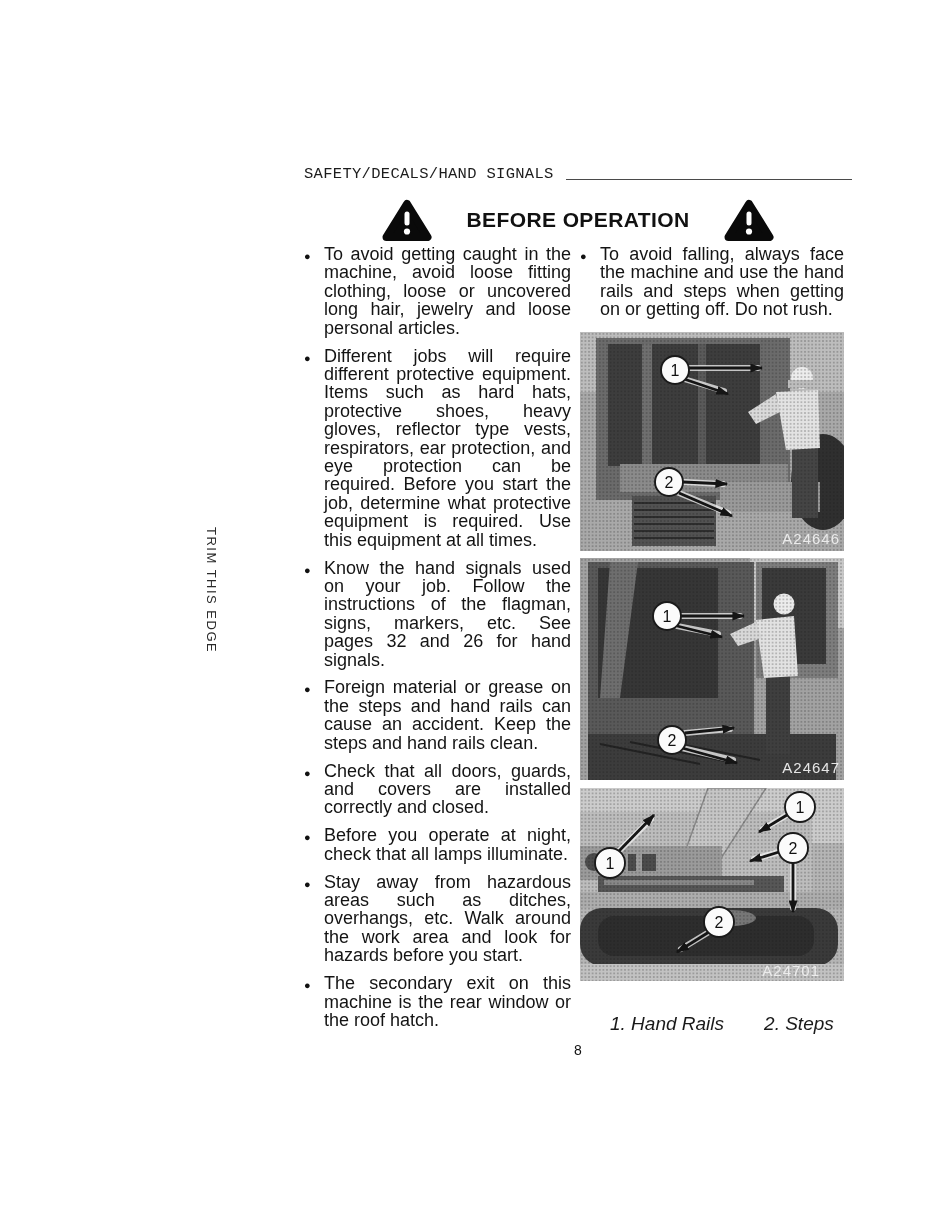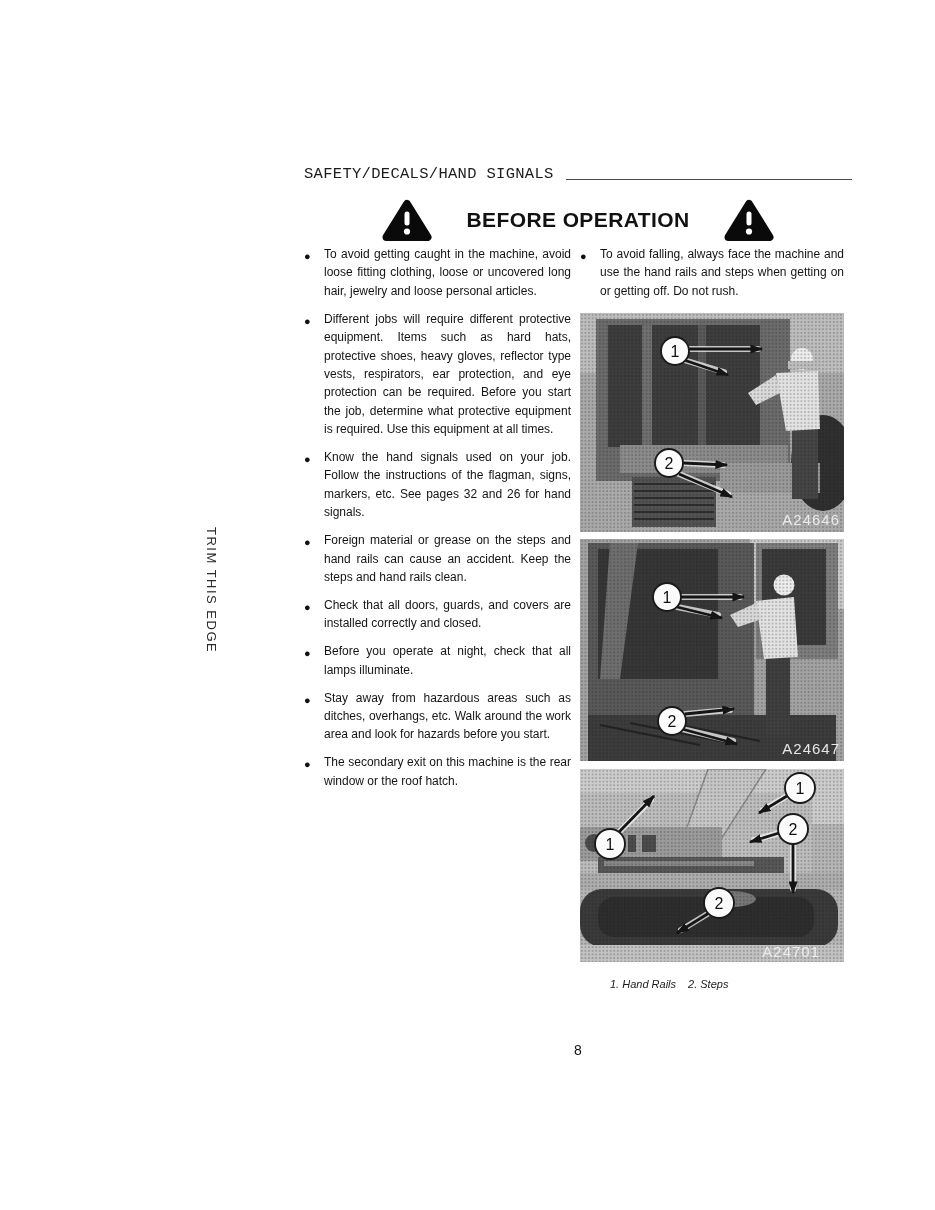--- a/index.html
+++ b/index.html
@@ -25,42 +25,42 @@
     position:absolute;left:304px;top:196px;width:548px;height:48px;
     display:flex;align-items:center;justify-content:center;gap:34px;
   }
   .title-text{font-size:21px;font-weight:bold;letter-spacing:0.4px;color:#111;}
   .warn-svg{display:block;}
   
   .col-left{position:absolute;left:304px;top:245px;width:267px;}
   .col-right{position:absolute;left:580px;top:245px;width:264px;}
   .bullet{
     position:relative;padding-left:20px;margin:0 0 9.5px 0;
-    font-size:12px;line-height:18.4px;text-align:justify;
+    font-size:18px;line-height:18.4px;text-align:justify;
     hyphens:none;-webkit-hyphens:none;color:#141414;
   }
   .bullet::before{
     content:"●";position:absolute;left:0;top:2px;font-size:11px;color:#111;
   }
   .figure{position:relative;width:264px;}
   .fig1{margin-top:13px;}
   .fig2{margin-top:7px;}
   .fig3{margin-top:8px;}
   .figure svg{display:block;}
   
   .arr-cas{stroke:#f4f4f4;stroke-width:6;stroke-linecap:round;opacity:.75;fill:none;}
   .arr{stroke:#151515;stroke-width:2.8;fill:none;}
   .callout-circle{fill:#fbfbfb;stroke:#1a1a1a;stroke-width:1.9;}
   .callout-num{font-size:16px;fill:#111;text-anchor:middle;font-family:"Liberation Sans",sans-serif;}
   .photo-label{font-size:15px;fill:#efefef;text-anchor:end;letter-spacing:1px;
     font-family:"Liberation Sans",sans-serif;opacity:.95;}
   
   .caption-row{
-    margin-top:16px;padding-left:30px;display:flex;gap:12px;
-    font-size:11px;font-style:italic;color:#1a1a1a;
+    margin-top:32px;padding-left:30px;display:flex;gap:40px;
+    font-size:19px;font-style:italic;color:#1a1a1a;
   }
   
   .page-number{
     position:absolute;left:304px;top:1042px;width:548px;
     text-align:center;font-size:14px;color:#111;
   }
 </style>
 </head>
 <body>
 

